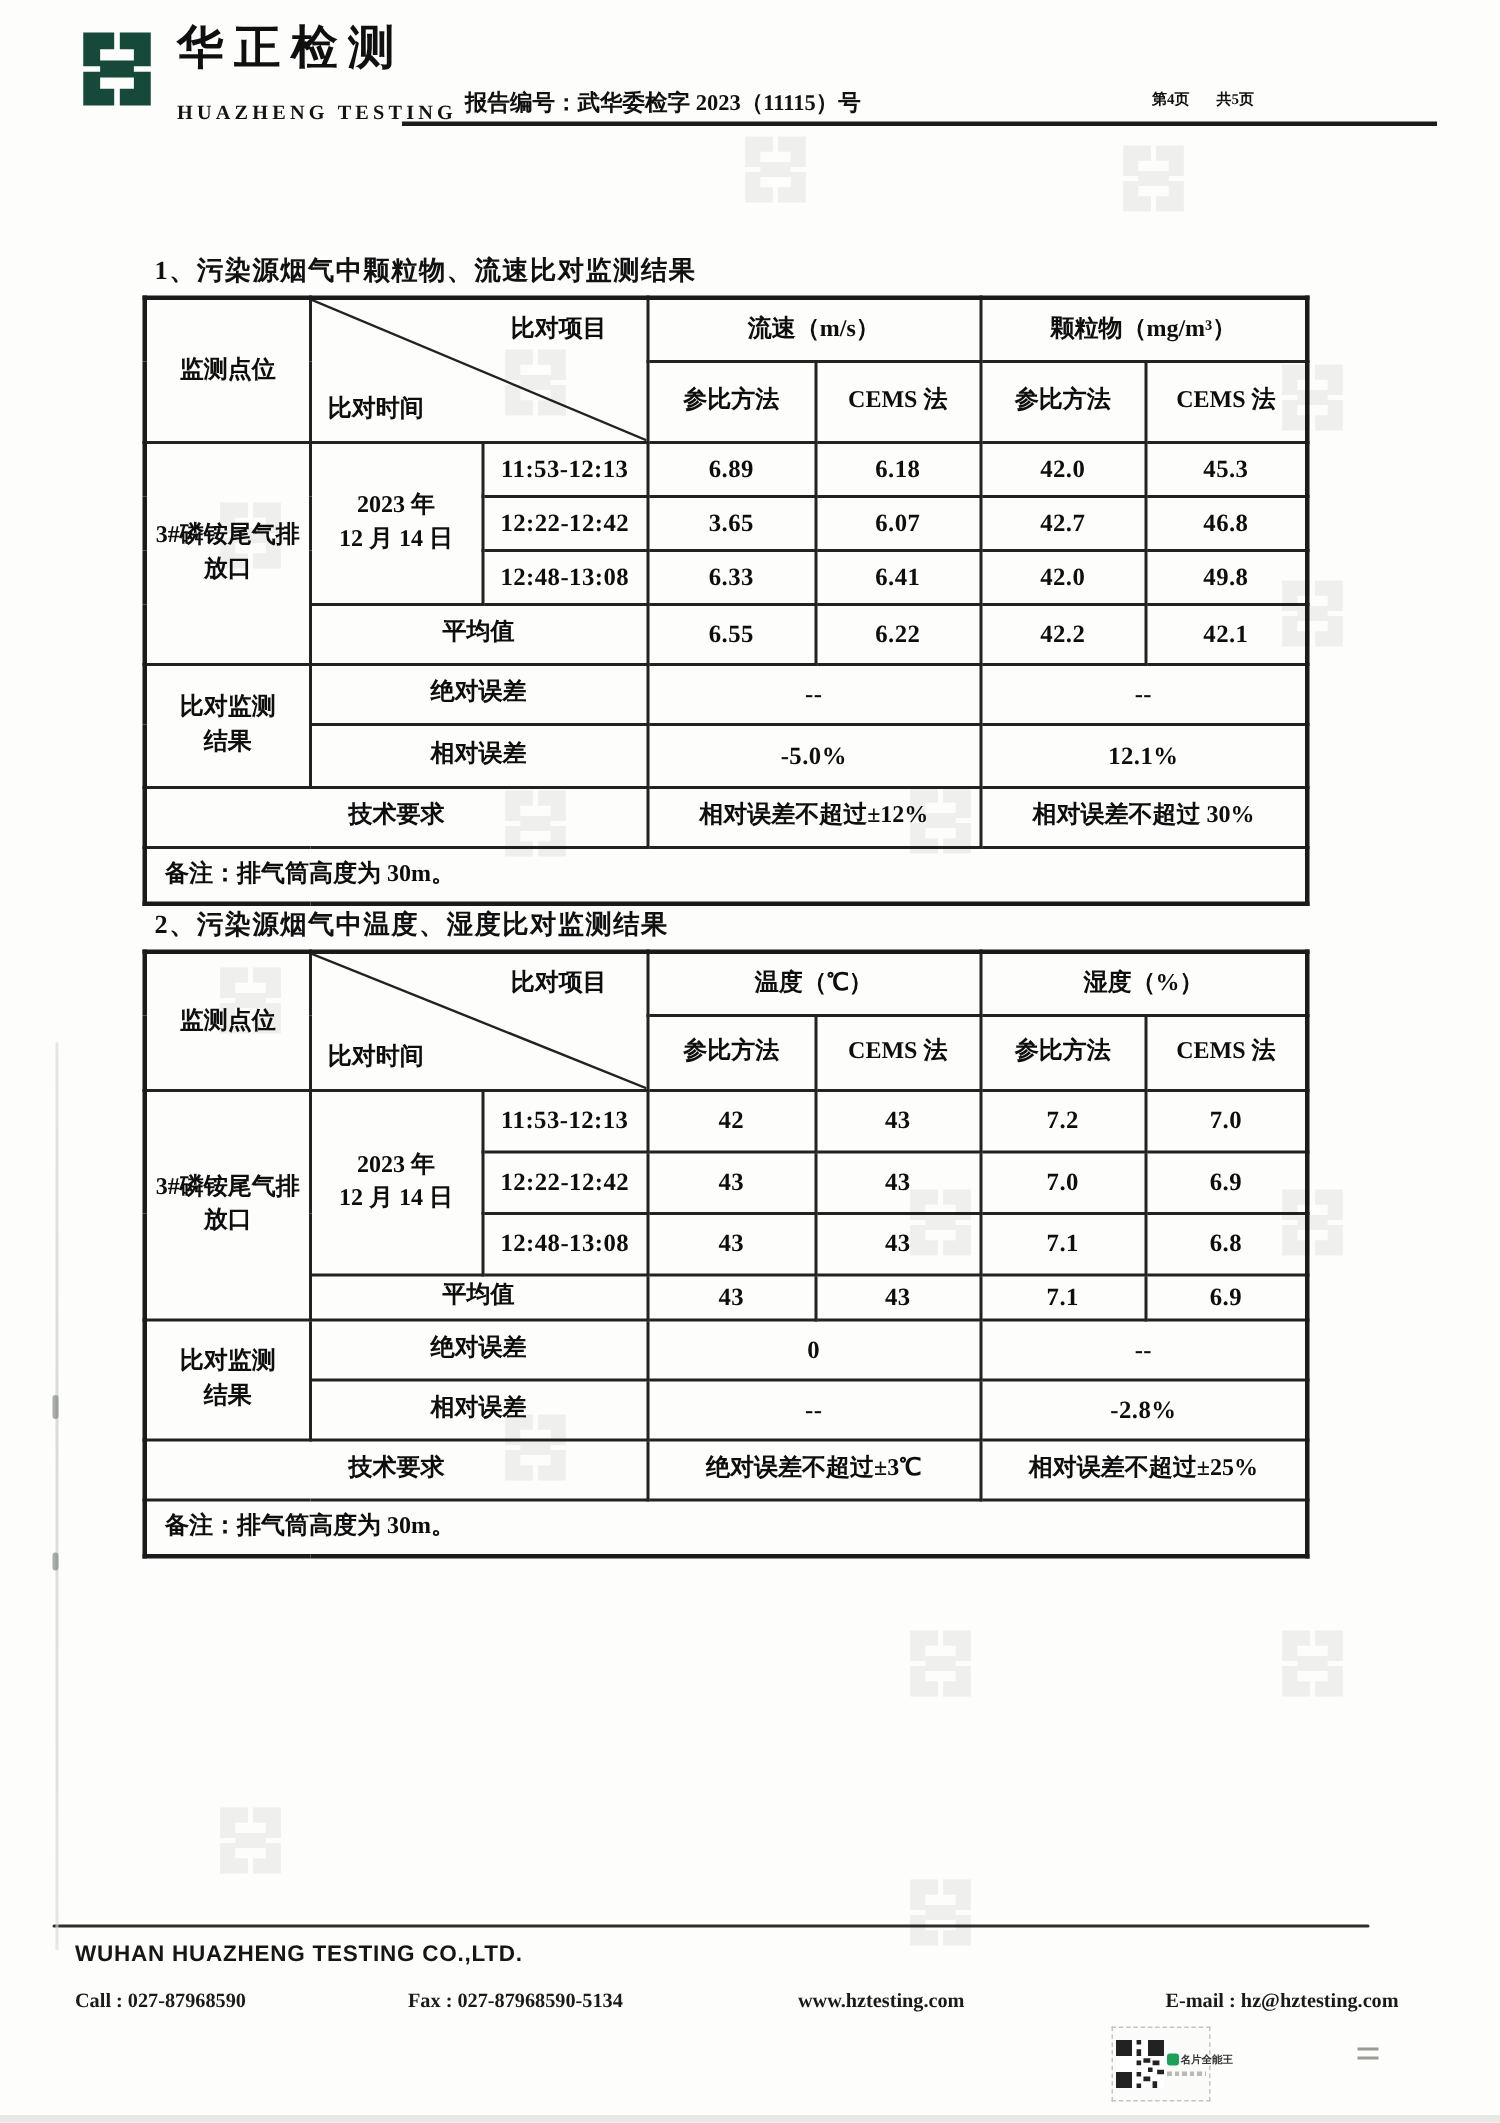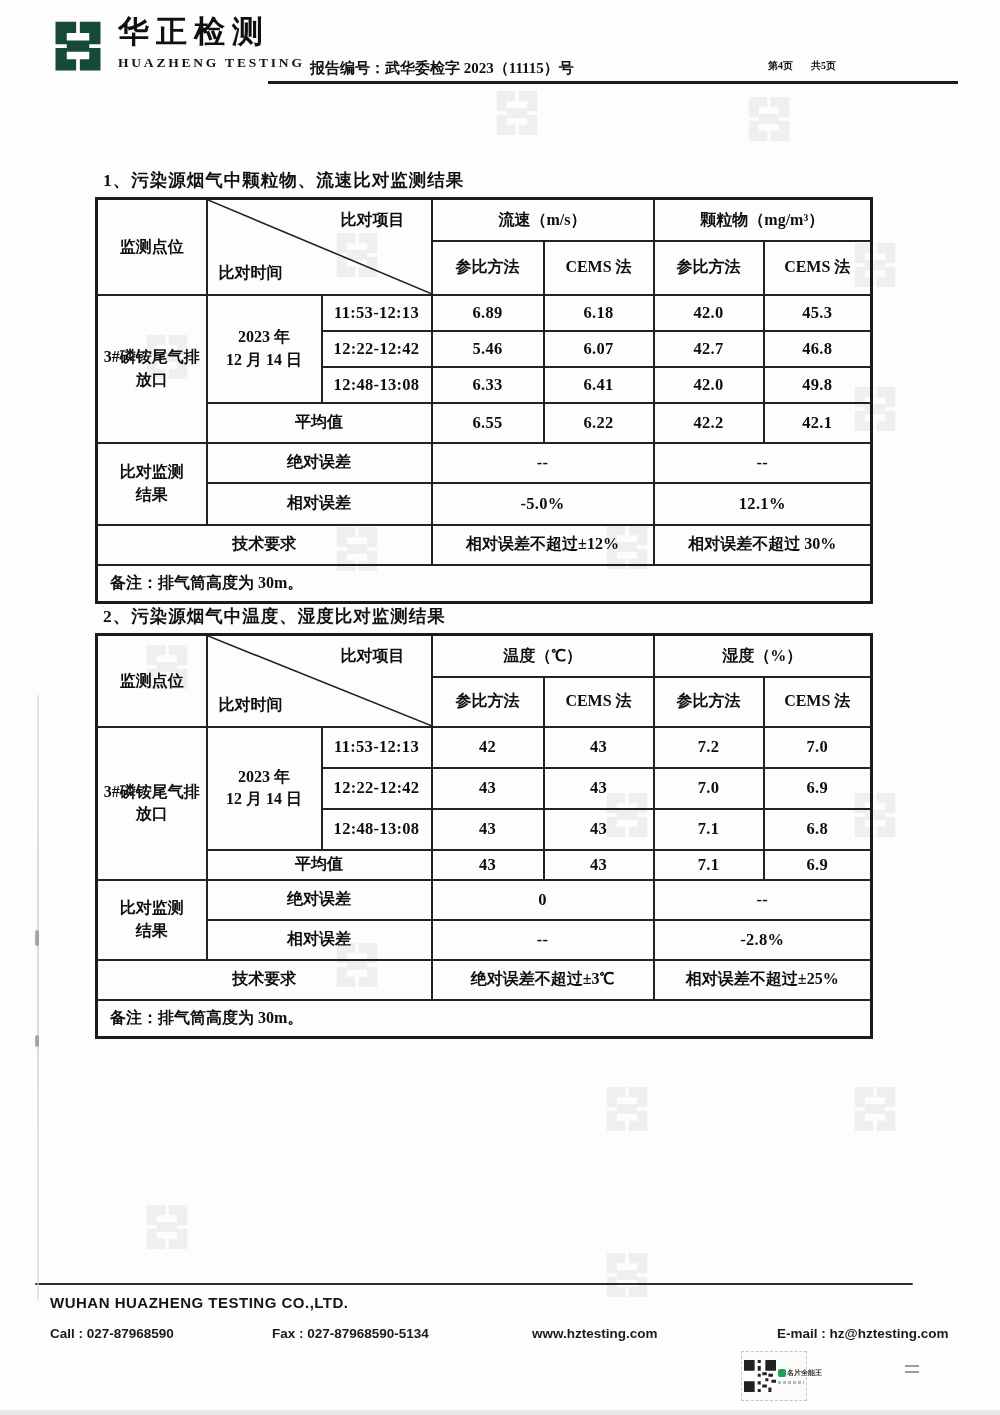--- a/index.html
+++ b/index.html
@@ -8,21 +8,21 @@
     background:#fdfdfb;overflow:hidden;
     font-family:"Liberation Serif",serif;color:#111;
   }
   
   .logo-block{position:absolute;left:48px;top:16px;display:flex;align-items:flex-start;}
   .logo-mark{width:60px;height:60px;}
   .logo-text{margin-left:10px;}
   .logo-cn{font-family:"Liberation Sans",sans-serif;font-weight:900;font-size:31px;
     letter-spacing:7px;color:#101010;line-height:1.05;}
   .logo-en{font-family:"Liberation Serif",serif;font-weight:700;font-size:13.5px;
-    letter-spacing:2.8px;color:#141414;margin-top:6px;}
+    letter-spacing:2.8px;color:#141414;margin-top:18px;}
   .report-line{position:absolute;left:310px;top:59px;font-size:15px;font-weight:700;}
   .page-info{position:absolute;left:768px;top:59px;font-size:10px;font-weight:700;}
   .page-info span{margin-right:18px;}
   .header-rule{position:absolute;left:268px;top:81px;width:690px;height:2.5px;background:#1c1c1c;}
   
   .main-title{position:absolute;left:105px;top:118px;
     font-family:"Liberation Sans",sans-serif;font-weight:900;font-size:23px;letter-spacing:2px;}
   .main-title .gap{display:inline-block;width:22px;}
   .subtitle{position:absolute;font-size:17.5px;font-weight:700;letter-spacing:1px;}
   .sub1{left:103px;top:168px;}
@@ -40,21 +40,21 @@
   .diag-cell{position:relative;}
   .diag-cell svg{position:absolute;left:0;top:0;width:100%;height:100%;}
   .diag-top{position:absolute;right:26px;top:9px;font-size:16px;font-weight:700;}
   .diag-bottom{position:absolute;left:11px;bottom:9px;font-size:16px;font-weight:700;}
   .wrap-narrow{display:inline-block;width:74px;}
   .point-wrap{display:inline-block;width:96px;}
   
   .footer-rule{position:absolute;left:35px;top:1283px;width:878px;height:2px;background:#2e2e2e;border-radius:2px;}
   .company-en{position:absolute;left:50px;top:1294px;font-family:"Liberation Sans",sans-serif;
     font-weight:700;font-size:15px;letter-spacing:.5px;color:#161616;}
-  .contact{position:absolute;top:1326px;font-family:Liberation Sans, sans-serif;
+  .contact{position:absolute;top:1326px;font-family:Liberation Serif, serif;
     font-weight:700;font-size:13.5px;color:#1a1a1a;}
   .c-call{left:50px;} .c-fax{left:272px;} .c-web{left:532px;} .c-email{left:737px;padding-left:40px;}
   
   .qr-sticker{position:absolute;left:741px;top:1351px;width:66px;height:50px;
     background:#fbfbf9;border:1px dashed #c5c5c0;display:flex;align-items:center;padding:2px;box-sizing:border-box;}
   .qr-code{width:32px;height:32px;flex:none;}
   .qr-right{margin-left:2px;}
   .qr-app{display:flex;align-items:center;}
   .qr-badge{width:8px;height:8px;background:#1fa05a;border-radius:2px;flex:none;}
   .qr-app-name{font-size:7px;font-weight:700;color:#333;margin-left:1px;white-space:nowrap;
@@ -128,21 +128,21 @@
             <div>12 月 14 日</div>
       </td>
       <td class="num">11:53-12:13</td>
       <td class="num">6.89</td>
       <td class="num">6.18</td>
       <td class="num">42.0</td>
       <td class="num">45.3</td>
     </tr>
     <tr class="h36">
       <td class="num">12:22-12:42</td>
-      <td class="num">5.46</td>
+      <td class="num">3.65</td>
       <td class="num">6.07</td>
       <td class="num">42.7</td>
       <td class="num">46.8</td>
     </tr>
     <tr class="h36">
       <td class="num">12:48-13:08</td>
       <td class="num">6.33</td>
       <td class="num">6.41</td>
       <td class="num">42.0</td>
       <td class="num">49.8</td>

